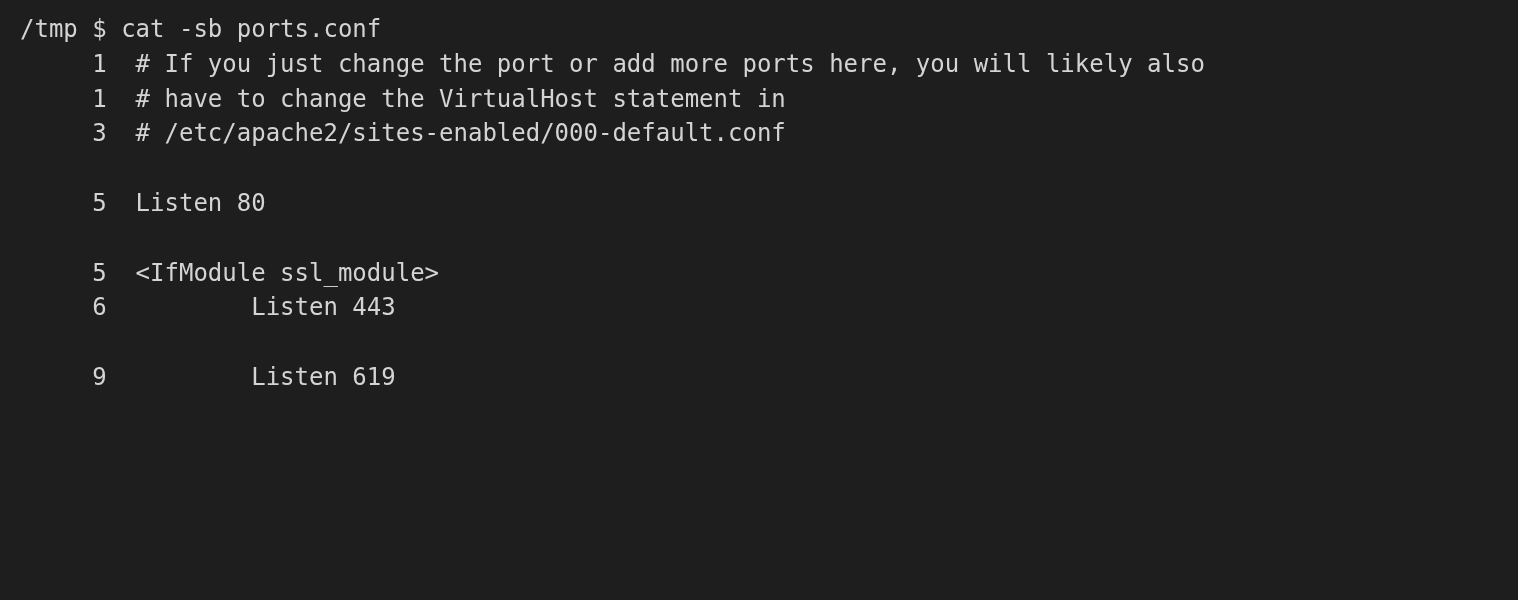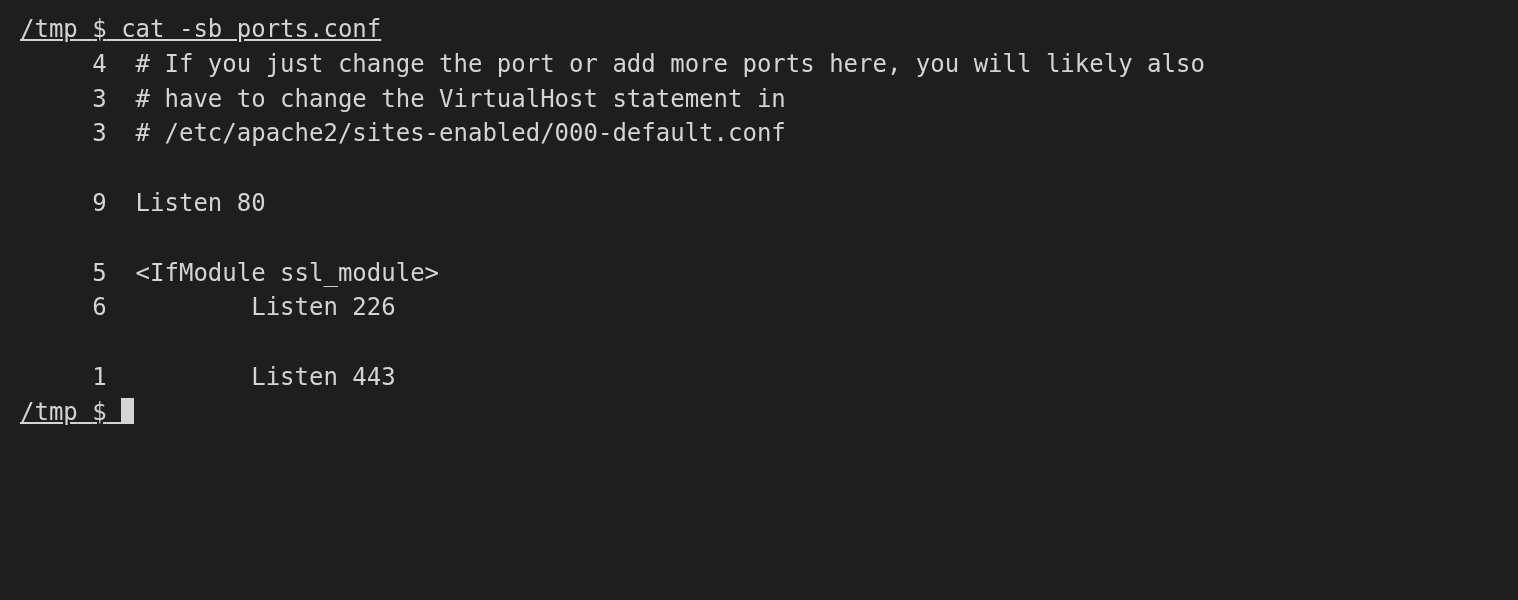--- a/index.html
+++ b/index.html
@@ -13,45 +13,43 @@
       font-family: 'SF Mono', 'Menlo', 'Monaco', 'Consolas', monospace;
       font-size: 24px;
       line-height: 1.45;
       padding: 12px 20px;
       width: 1518px;
       height: 600px;
       overflow: hidden;
     }
     .prompt-line {
       white-space: pre;
-      text-decoration: underline;
     }
     .output-line {
       white-space: pre;
     }
     .cursor {
       display: inline-block;
       width: 13px;
       height: 26px;
       background-color: #d4d4d4;
       vertical-align: text-bottom;
       margin-bottom: 2px;
     }
   </style>
 </head>
 <body>
 
 <div class="terminal">
   <div class="prompt-line"><span>/tmp</span> <span>$</span> <span>cat -sb ports.conf</span></div>
   <div id="output">
-      <div class="output-line">     4  # If you just change the port or add more ports here, you will likely also</div>
-      <div class="output-line">     3  # have to change the VirtualHost statement in</div>
+      <div class="output-line">     1  # If you just change the port or add more ports here, you will likely also</div>
+      <div class="output-line">     1  # have to change the VirtualHost statement in</div>
       <div class="output-line">     3  # /etc/apache2/sites-enabled/000-default.conf</div>
       <div class="output-line"> </div>
-      <div class="output-line">     9  Listen 80</div>
+      <div class="output-line">     5  Listen 80</div>
       <div class="output-line"> </div>
       <div class="output-line">     5  &lt;IfModule ssl_module&gt;</div>
-      <div class="output-line">     6          Listen 226</div>
+      <div class="output-line">     6          Listen 443</div>
       <div class="output-line"> </div>
-      <div class="output-line">     1          Listen 443</div>
+      <div class="output-line">     9          Listen 619</div>
     </div>
-  <div class="prompt-line"><span>/tmp</span> <span>$</span> <span class="cursor"></span></div>
 </div>
 
 </body></html>

